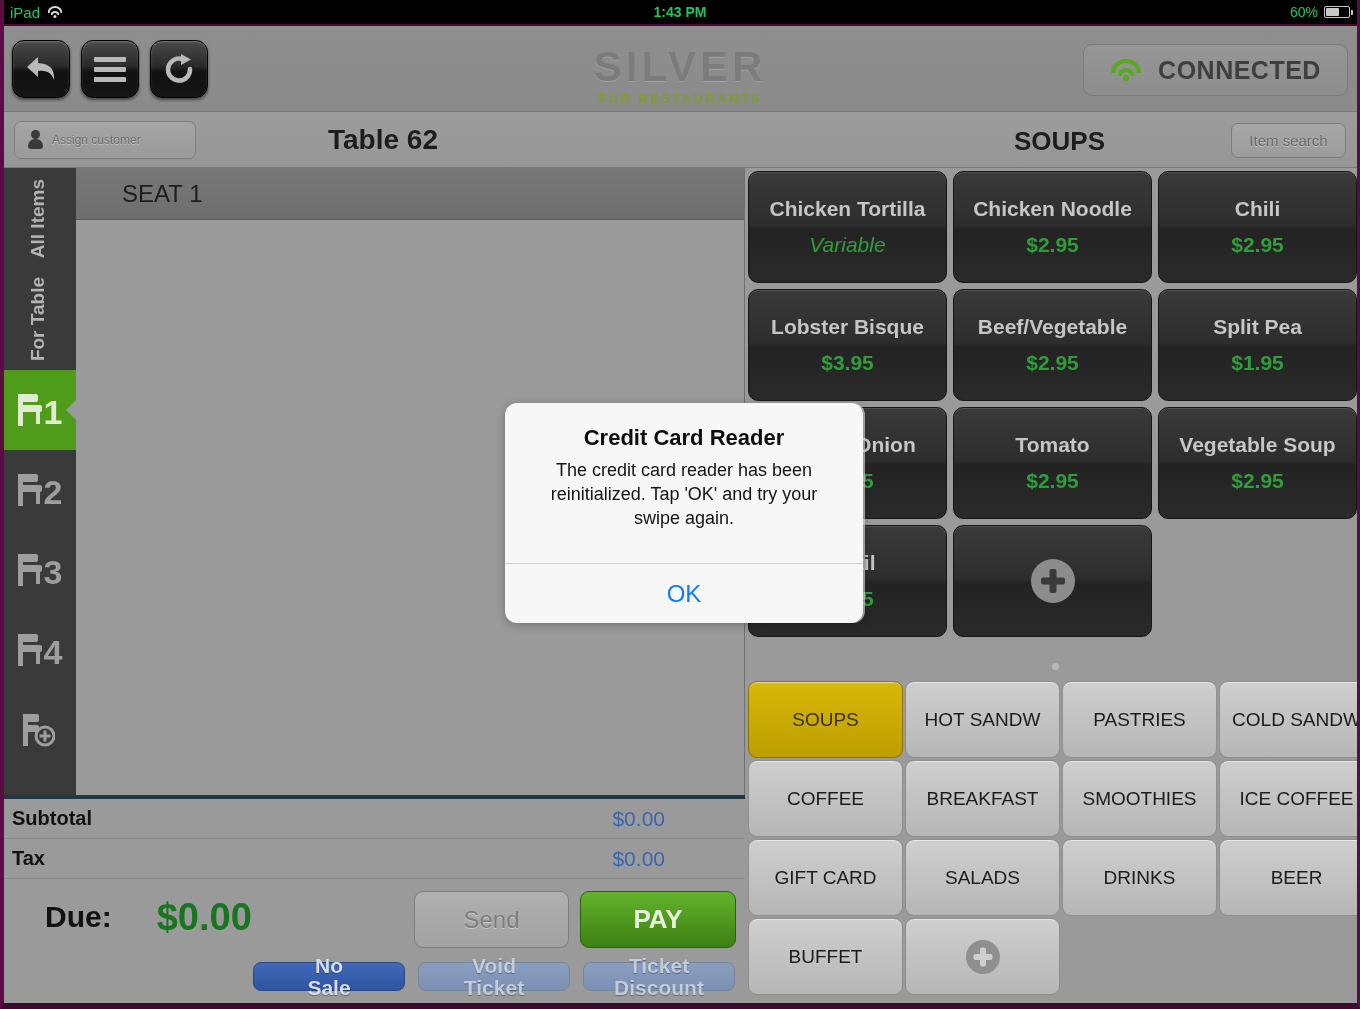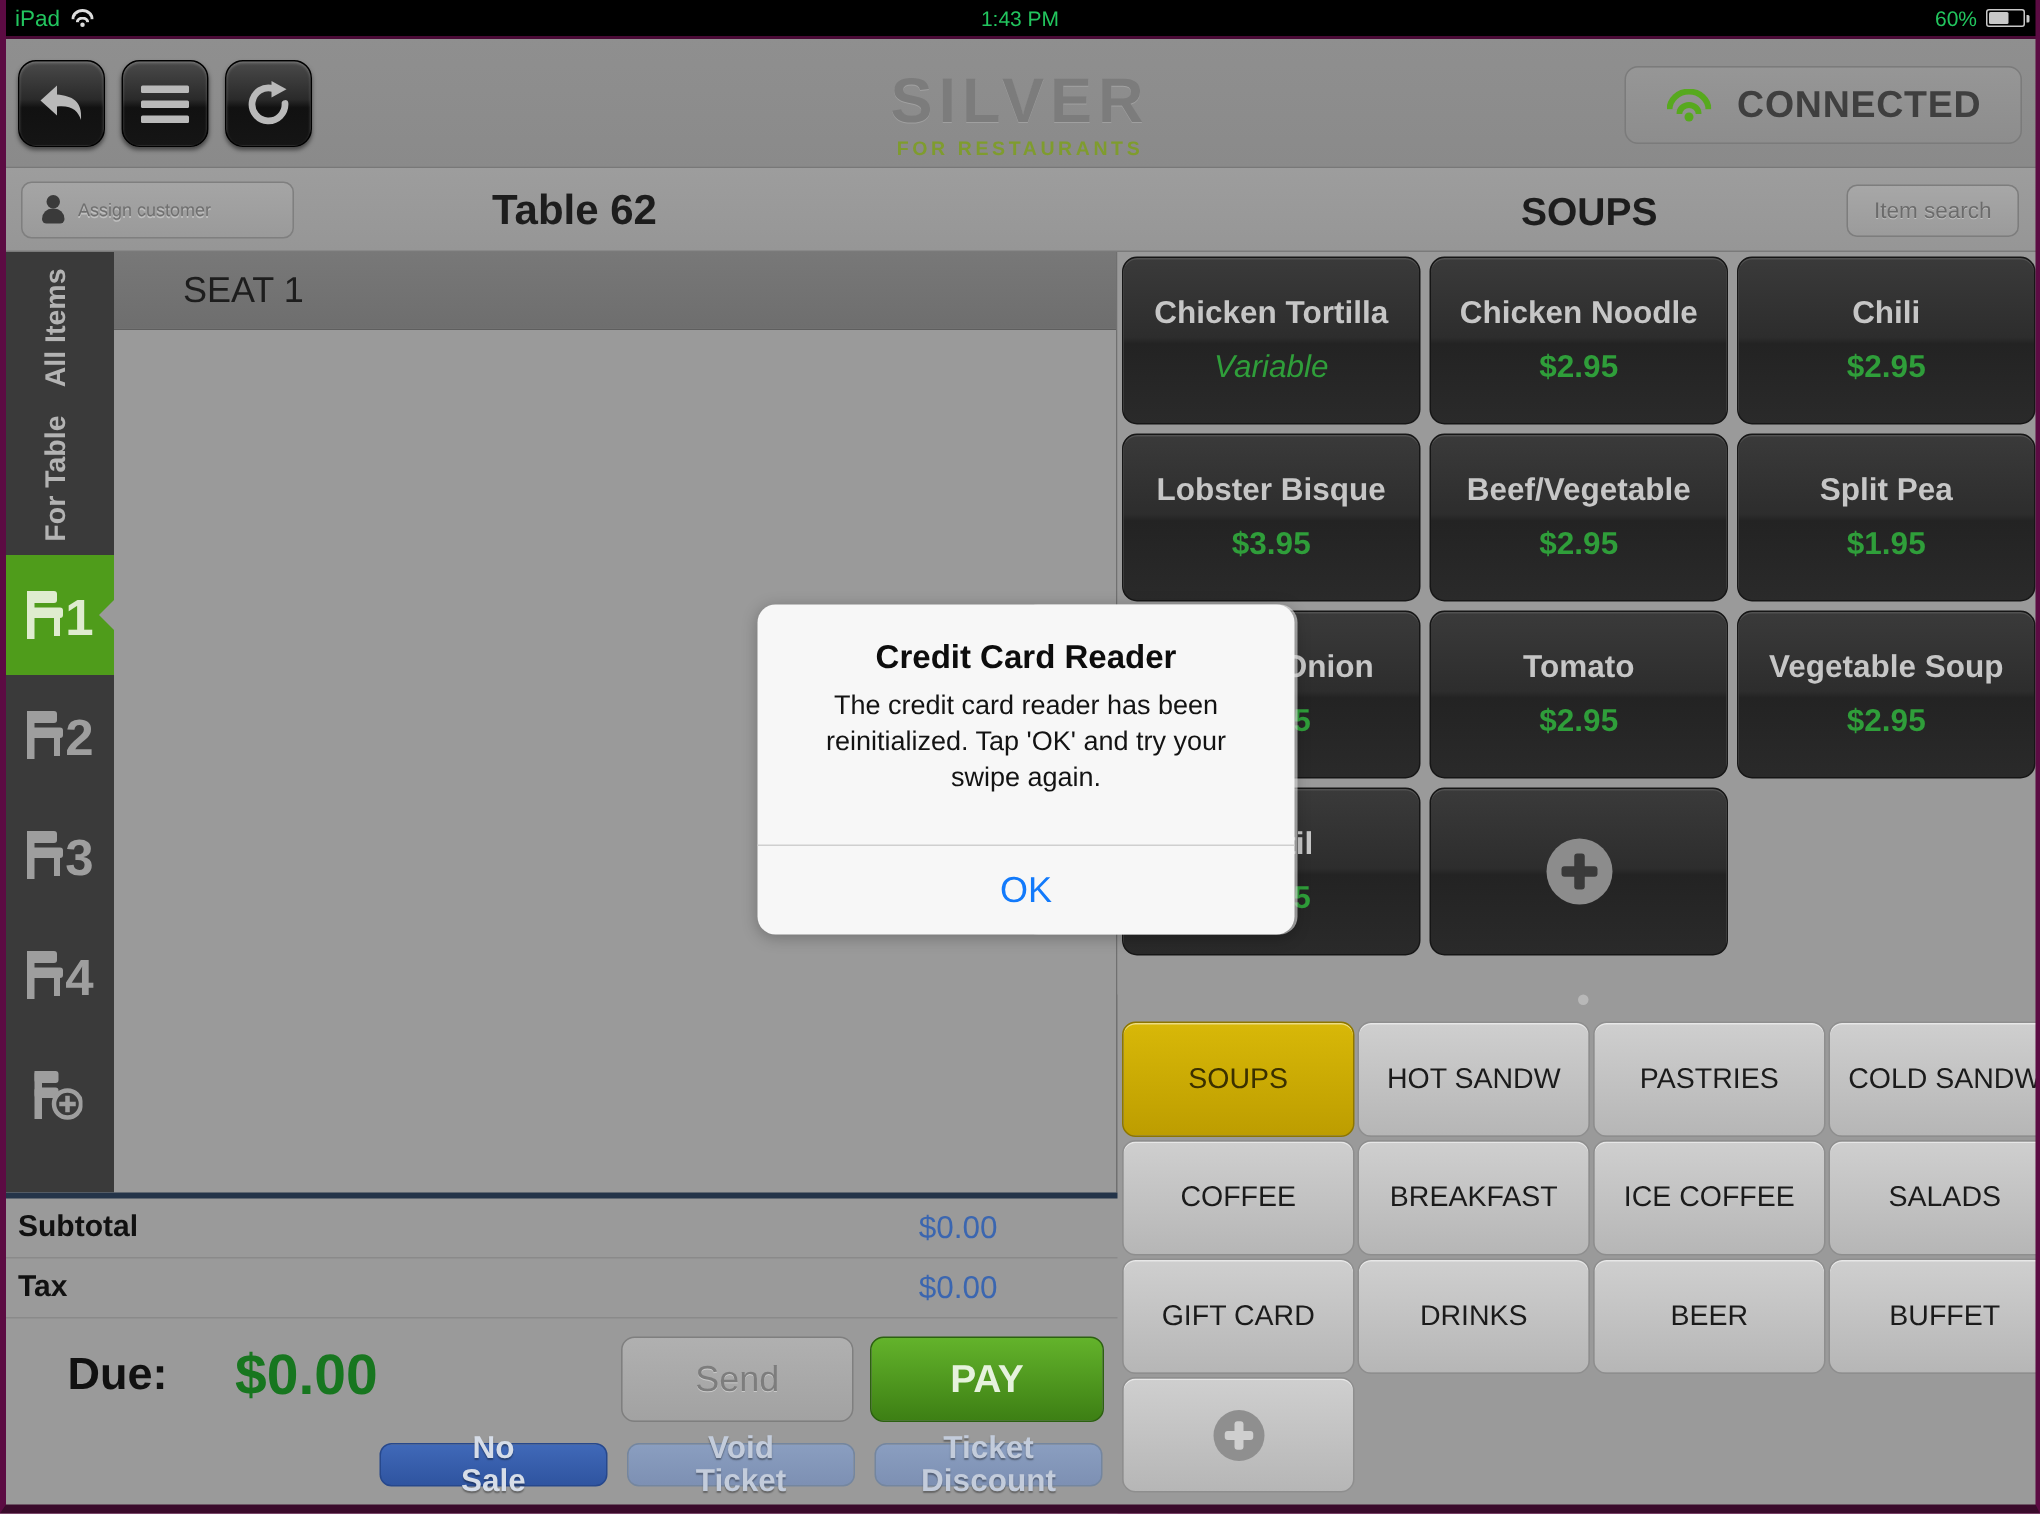--- a/index.html
+++ b/index.html
@@ -19,21 +19,21 @@
   #statusbar {
     position: absolute; top: 0; left: 0;
     width: 1360px; height: 26px;
     background: #000;
     color: #22c55e;
     font-size: 15px;
     display: flex; align-items: center;
     border-bottom: 2px solid #4a0a36;
   }
   #sb-left { position: absolute; left: 10px; display: flex; align-items: center; gap: 7px; }
-  #sb-center { position: absolute; left: 0; width: 100%; text-align: center; font-weight: normal; font-size: 14px; }
+  #sb-center { position: absolute; left: 0; width: 100%; text-align: center; font-weight: bold; font-size: 14px; }
   #sb-right { position: absolute; right: 10px; display: flex; align-items: center; gap: 6px; font-size: 14px; }
   .wifi-sb { display:inline-block; width:16px; height:12px; position: relative; }
   .wifi-sb i {
     position:absolute; left:50%; transform:translateX(-50%);
     border: 2px solid #ddd; border-bottom: none;
     border-radius: 50% 50% 0 0 / 100% 100% 0 0;
   }
   .wifi-sb i:nth-child(1){ width:15px; height:7px; bottom:5px;}
   .wifi-sb i:nth-child(2){ width:9px;  height:4px; bottom:3px;}
   .wifi-sb i:nth-child(3){ width:3px;  height:3px; bottom:0; border-radius:50%; background:#ddd; border:none;}
@@ -555,27 +555,30 @@
     <div class="cat-btn">
         <span>COLD SANDW</span>
       </div>
     <div class="cat-btn">
         <span>COFFEE</span>
       </div>
     <div class="cat-btn">
         <span>BREAKFAST</span>
       </div>
     <div class="cat-btn">
+        <span>SMOOTHIES</span>
+      </div>
+    <div class="cat-btn">
         <span>ICE COFFEE</span>
       </div>
     <div class="cat-btn">
+        <span>GIFT CARD</span>
+      </div>
+    <div class="cat-btn">
         <span>SALADS</span>
-      </div>
-    <div class="cat-btn">
-        <span>GIFT CARD</span>
       </div>
     <div class="cat-btn">
         <span>DRINKS</span>
       </div>
     <div class="cat-btn">
         <span>BEER</span>
       </div>
     <div class="cat-btn">
         <span>BUFFET</span>
       </div>

